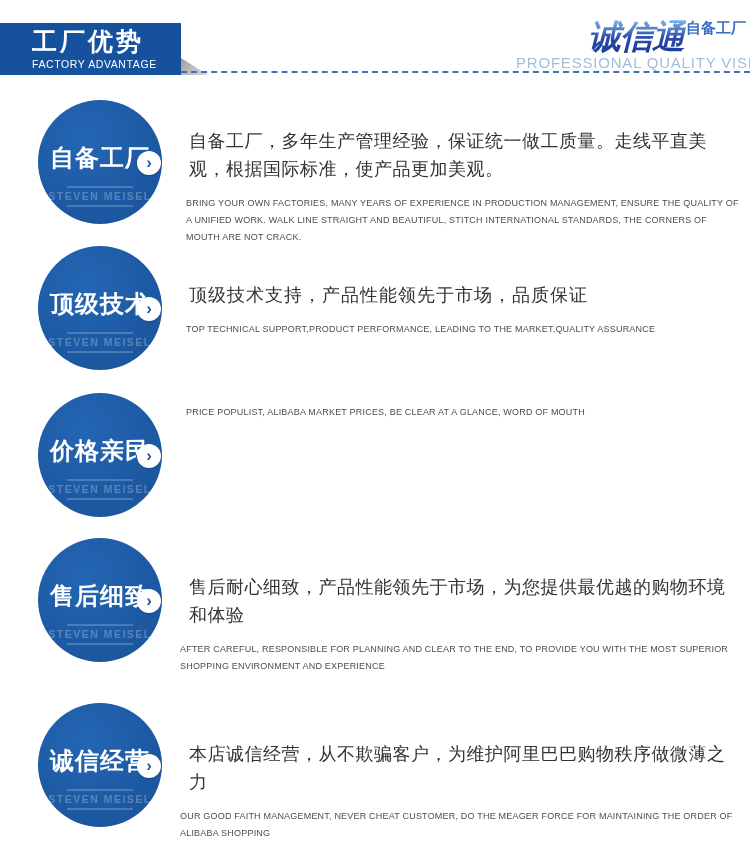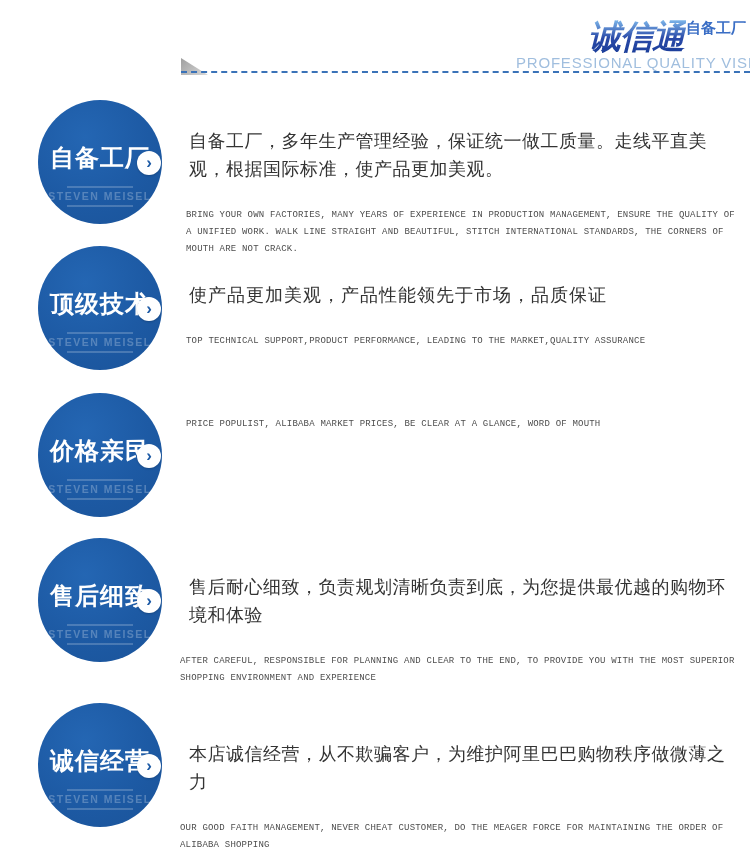--- a/index.html
+++ b/index.html
@@ -40,34 +40,38 @@
   .wm-name{font-size:10.5px;font-weight:bold;letter-spacing:1.5px;line-height:1.2;}
   .arrow-btn{position:absolute;left:99px;top:51px;width:24px;height:24px;border-radius:50%;
           background:#ffffff;box-shadow:0 1px 2px rgba(0,0,0,0.18);
           display:flex;align-items:center;justify-content:center;}
   .arrow-btn span{color:#1e5ba6;font-size:17px;font-weight:bold;line-height:1;
           transform:translateY(-1px);}
 
   .texts{position:absolute;left:180px;top:0;width:560px;}
   .cn{margin:9px;color:#333333;font-size:18px;line-height:1.55;letter-spacing:0.5px;}
   .cn.serif{font-family:"Liberation Serif",serif;letter-spacing:1px;}
-  .en{margin:23px 0 0 0;color:#4d4d4d;font-size:9px;line-height:1.9;letter-spacing:0.2px;font-family:Liberation Mono, monospace;}
+  .en{margin:11px 0 0 0;color:#4d4d4d;font-size:9px;line-height:1.9;letter-spacing:0.2px;}
   .en.indent{margin-left:6px;}
 
   .t1{margin-top:28px;}
   .t2{margin-top:36px;}
   .t3{margin-top:30px;}
   .t4{margin-top:36px;}
   .t5{margin-top:38px;}
 </style>
 </head>
 <body>
 
 <div class="page">
 
+  <div class="title-box">
+    <div class="title-cn">工厂优势</div>
+    <div class="title-en">FACTORY ADVANTAGE</div>
+  </div>
   <div class="fold-triangle"></div>
   <div class="dash-line"></div>
 
   <div class="logo">
     <div class="logo-row">
       <span class="brand">诚信通</span>
       <span class="tagline-cn">自备工厂</span>
     </div>
     <div class="tagline-en">PROFESSIONAL QUALITY VISIBLE</div>
   </div>
@@ -96,21 +100,21 @@
       <div class="wm">
         <div class="wm-line"></div>
         <div class="wm-name">STEVEN MEISEL</div>
         <div class="wm-line"></div>
       </div>
       <div class="arrow-btn">
           <span>›</span>
         </div>
     </div>
     <div class="texts">
-      <p class="cn serif t2">使产品更加美观，产品性能领先于市场，品质保证</p>
+      <p class="cn serif t2">顶级技术支持，产品性能领先于市场，品质保证</p>
       <p class="en indent">TOP TECHNICAL SUPPORT,PRODUCT  PERFORMANCE, LEADING TO THE MARKET,QUALITY ASSURANCE</p>
     </div>
   </div>
 
   <div class="row" style="top:393px">
     <div class="circle">
       <div class="badge-label">价格亲民</div>
       <div class="wm">
         <div class="wm-line"></div>
         <div class="wm-name">STEVEN MEISEL</div>
@@ -131,21 +135,21 @@
       <div class="wm">
         <div class="wm-line"></div>
         <div class="wm-name">STEVEN MEISEL</div>
         <div class="wm-line"></div>
       </div>
       <div class="arrow-btn">
           <span>›</span>
         </div>
     </div>
     <div class="texts">
-      <p class="cn t4">售后耐心细致，负责规划清晰负责到底，为您提供最优越的购物环境和体验</p>
+      <p class="cn t4">售后耐心细致，产品性能领先于市场，为您提供最优越的购物环境和体验</p>
       <p class="en">AFTER CAREFUL, RESPONSIBLE FOR PLANNING AND CLEAR TO THE END, TO PROVIDE YOU WITH THE MOST SUPERIOR SHOPPING ENVIRONMENT AND EXPERIENCE</p>
     </div>
   </div>
 
   <div class="row" style="top:703px">
     <div class="circle">
       <div class="badge-label">诚信经营</div>
       <div class="wm">
         <div class="wm-line"></div>
         <div class="wm-name">STEVEN MEISEL</div>

